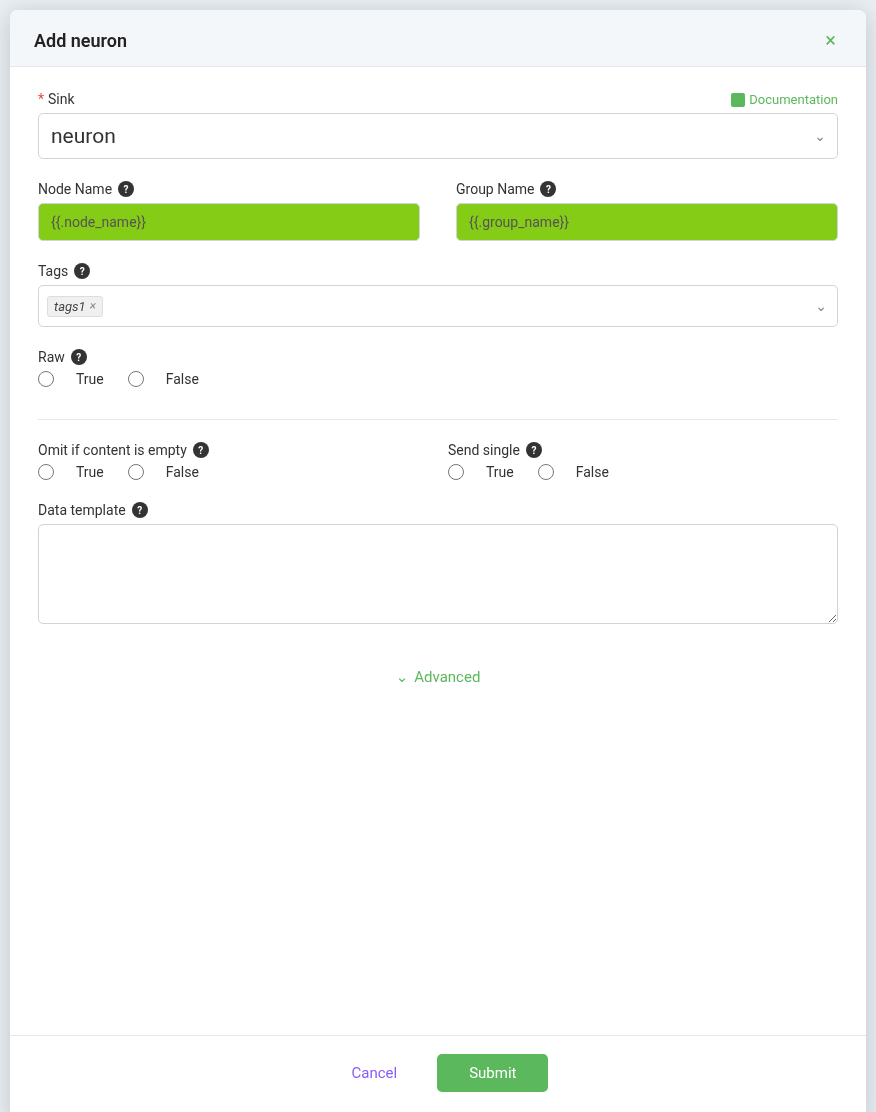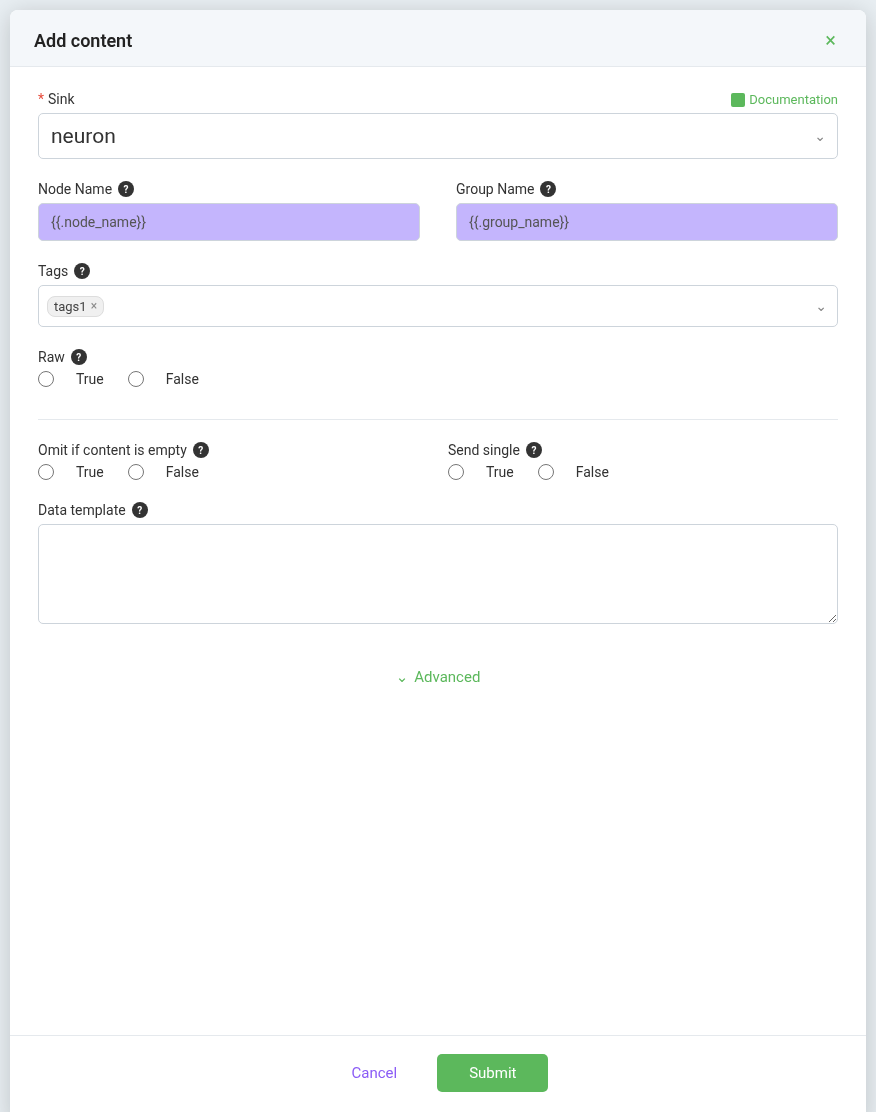--- a/index.html
+++ b/index.html
@@ -148,21 +148,21 @@
       margin-bottom: 22px;
     }
 
     .input-field {
       width: 100%;
       padding: 10px 12px;
       border: 1px solid #cdd4db;
       border-radius: 5px;
       font-size: 14px;
       color: #555;
-      background: #c4b5fd;
+      background: #84cc16;
     }
 
     .help-icon {
       display: inline-flex;
       align-items: center;
       justify-content: center;
       width: 16px;
       height: 16px;
       border-radius: 50%;
       background: #333;
@@ -184,25 +184,26 @@
       background: #fff;
       position: relative;
       min-height: 42px;
     }
 
     .tag-item {
       display: flex;
       align-items: center;
       background: #f0f0f0;
       border: 1px solid #ddd;
-      border-radius: 8px;
+      border-radius: 3px;
       padding: 2px 6px;
       font-size: 13px;
       color: #444;
       gap: 4px;
+      font-style: italic;
     }
 
     .tag-remove {
       cursor: pointer;
       color: #888;
       font-size: 12px;
       line-height: 1;
     }
 
     .tags-input {
@@ -319,21 +320,21 @@
       background: #e5e9ed;
       margin: 10px 0 22px 0;
     }
   </style>
 </head>
 <body>
 
 <div class="modal">
 
   <div class="modal-header">
-    <span class="modal-title">Add content</span>
+    <span class="modal-title">Add neuron</span>
     <button class="close-btn">×</button>
   </div>
 
   <div class="modal-body">
 
     <div class="field-group">
       <div class="sink-header">
         <div class="sink-label-left">
           <span class="required-star">*</span>
           <span>Sink</span>

